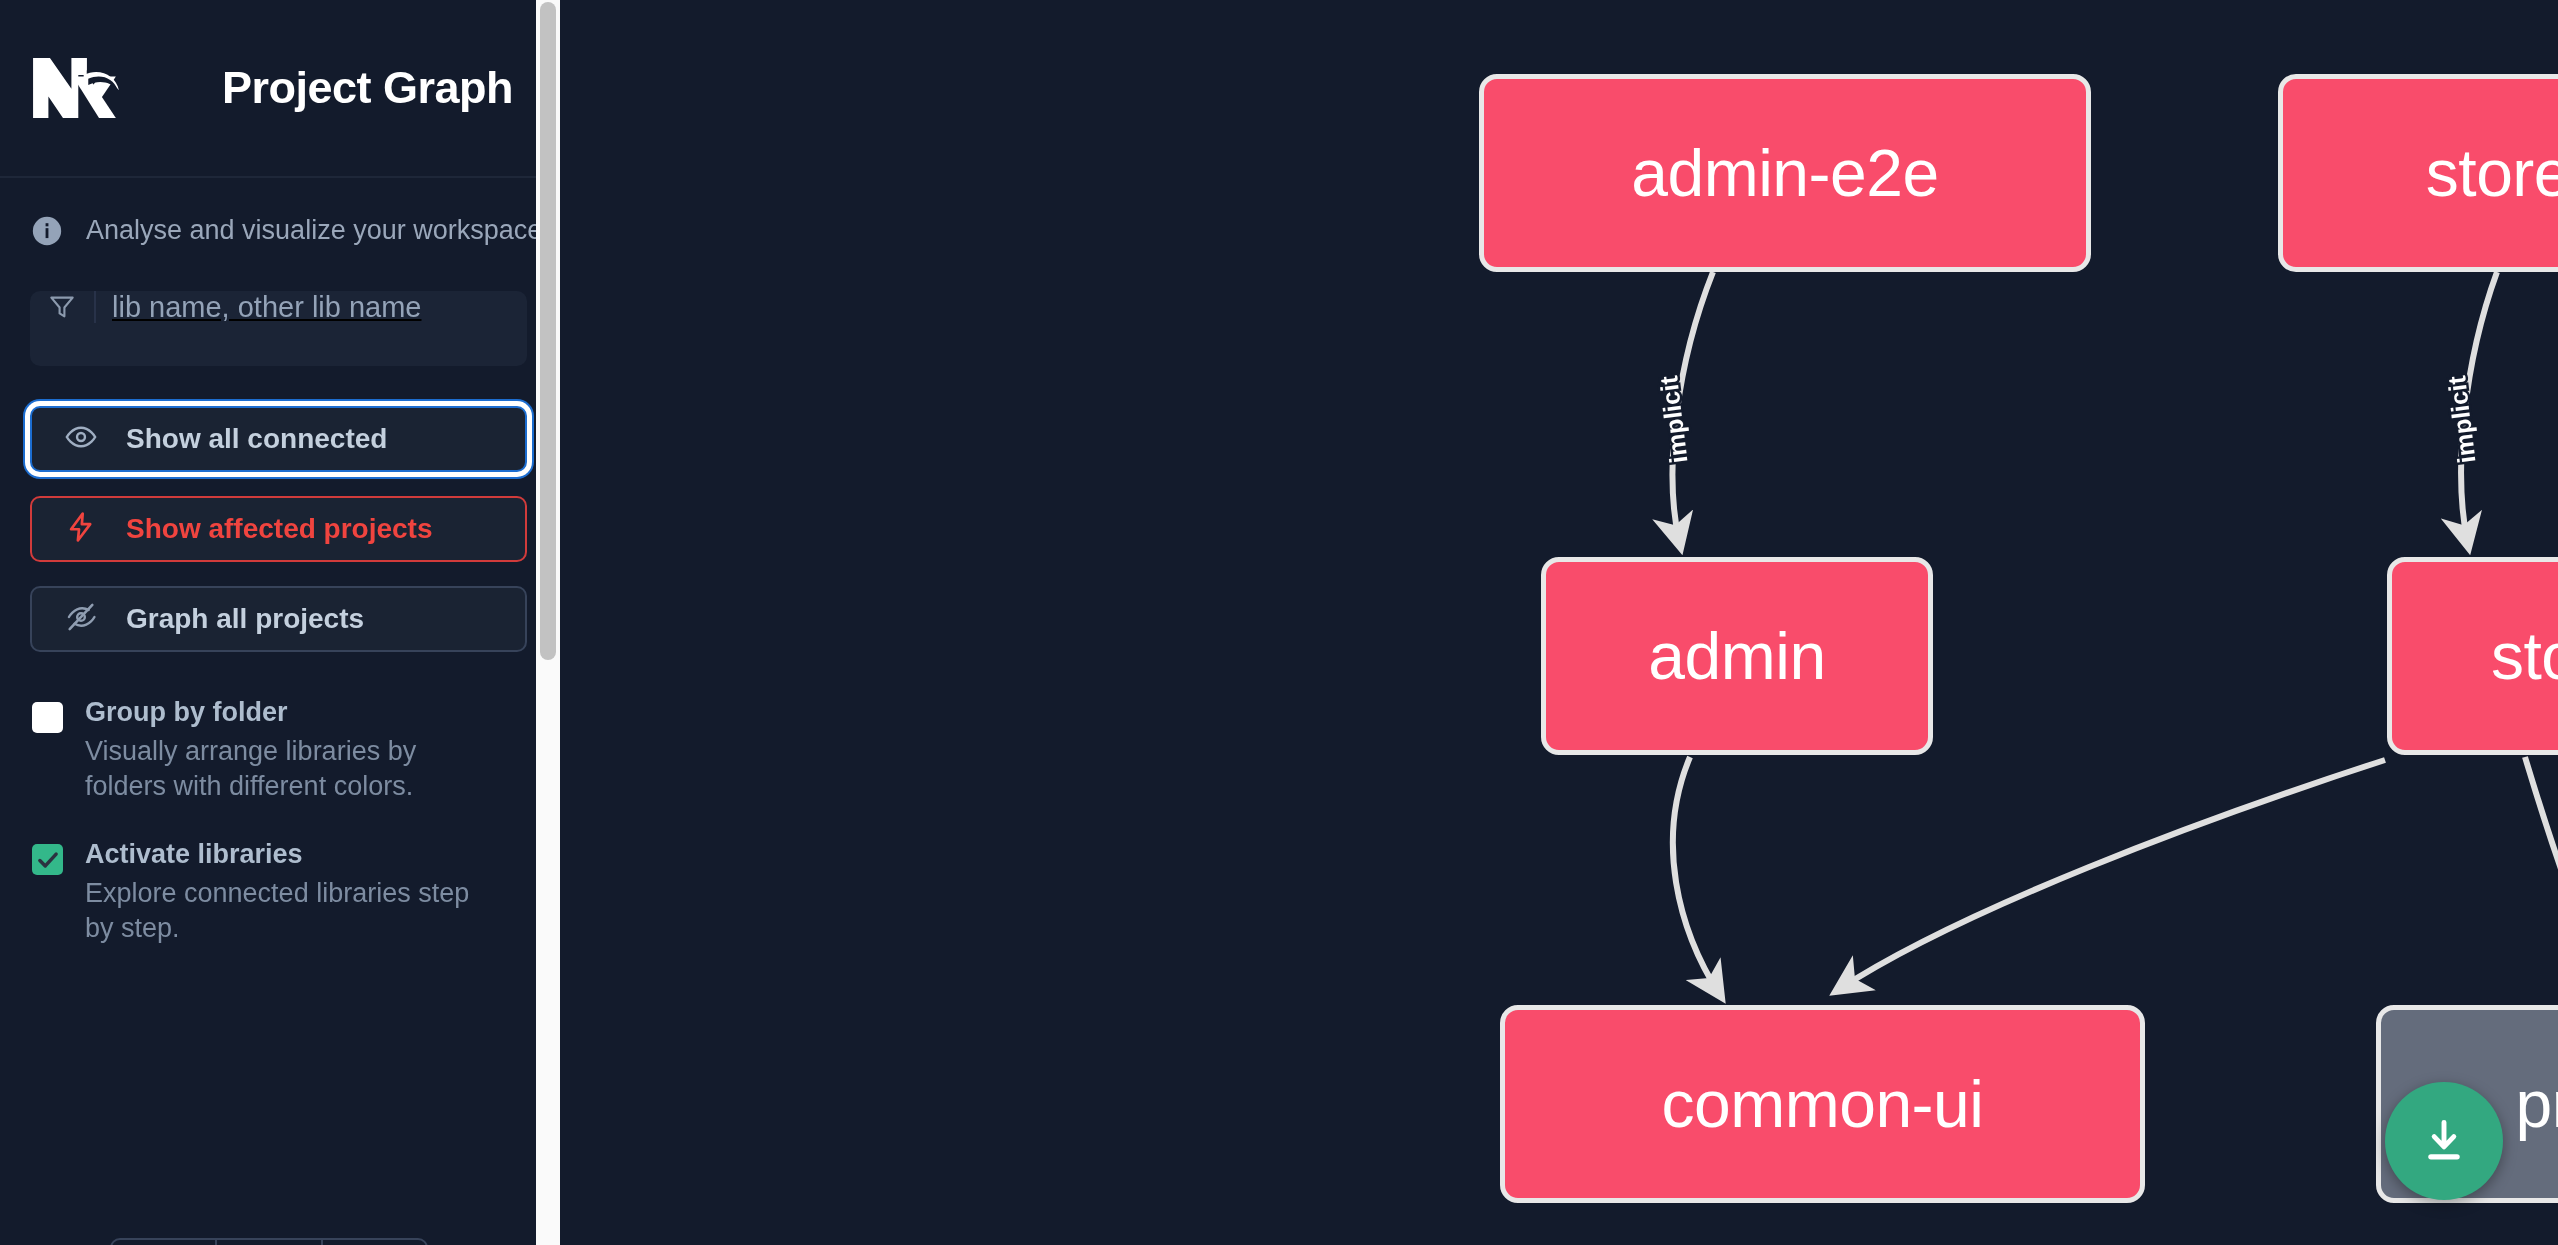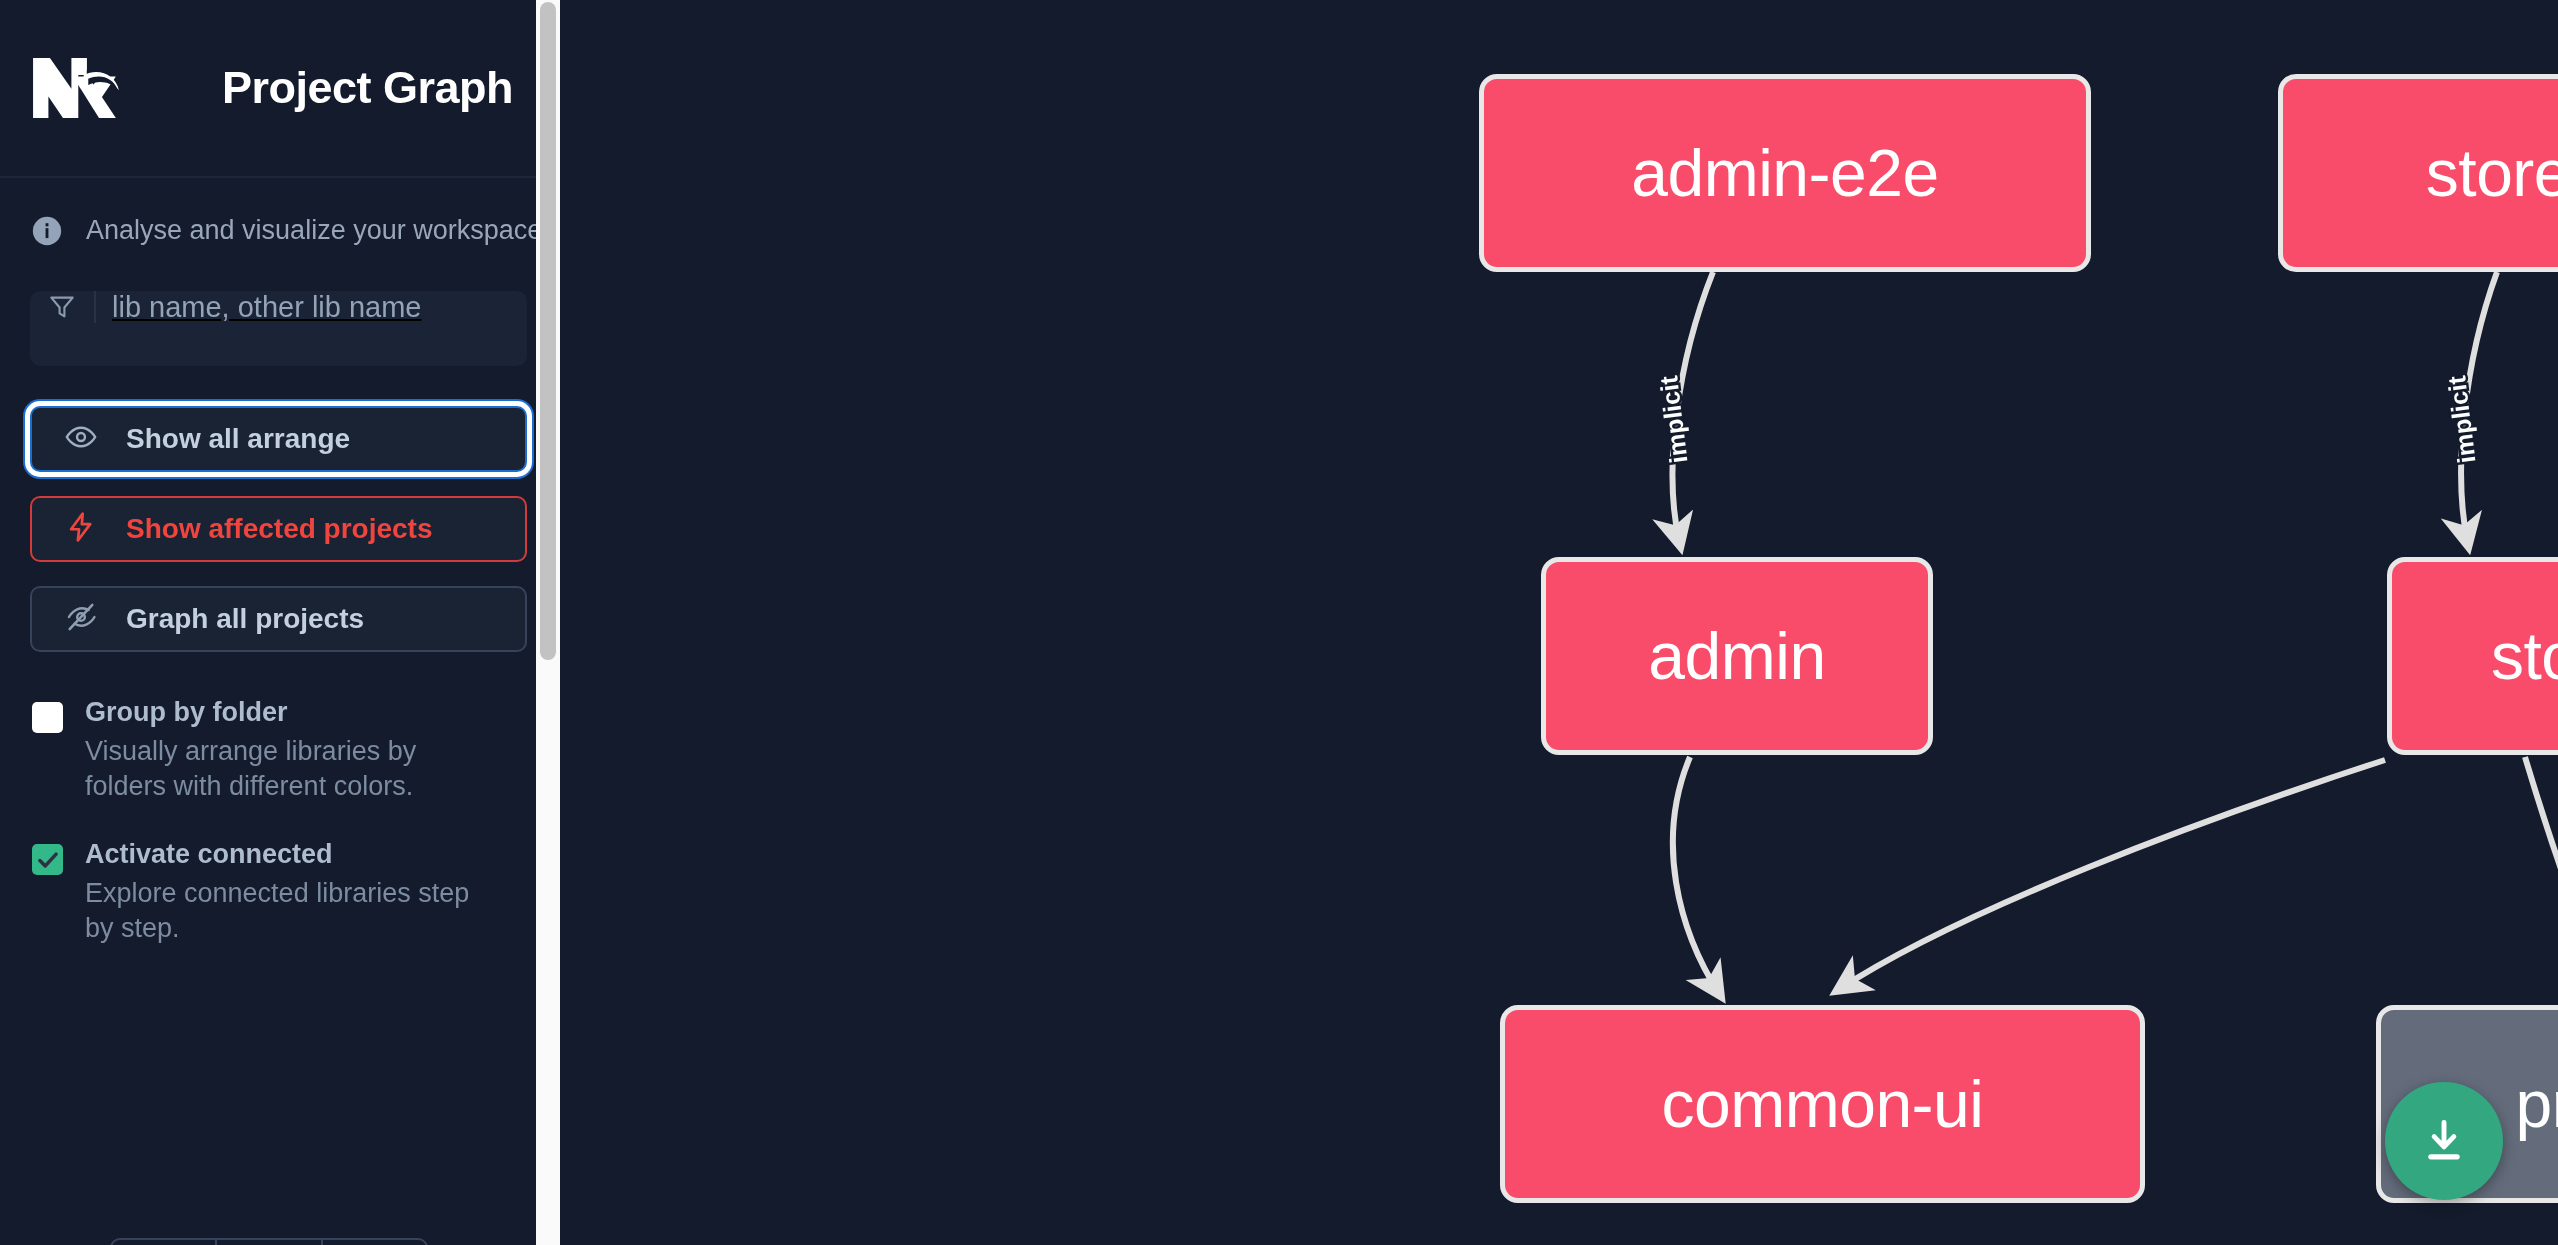--- a/index.html
+++ b/index.html
@@ -227,21 +227,21 @@
 
       <div class="btn-stack">
 
         <div class="gbtn focused">
           <span>
             <svg viewBox="0 0 24 24" width="34" height="34" aria-hidden="true">
               <path d="M2 12s3.6-6.5 10-6.5S22 12 22 12s-3.6 6.5-10 6.5S2 12 2 12z" fill="none" stroke="#9FAEC2" stroke-width="1.7"></path>
               <circle cx="12" cy="12" r="2.8" fill="none" stroke="#9FAEC2" stroke-width="1.7"></circle>
             </svg>
           </span>
-          <span class="glabel">Show all arrange</span>
+          <span class="glabel">Show all connected</span>
         </div>
 
         <div class="gbtn danger">
           <span>
             <svg viewBox="0 0 24 24" width="34" height="34" aria-hidden="true">
               <path d="M13.2 2.5 5 13.6h5.6L9.8 21.5 18.5 10h-5.9z" fill="none" stroke="#F0443F" stroke-width="1.9" stroke-linejoin="round"></path>
             </svg>
           </span>
           <span class="glabel">Show affected projects</span>
         </div>
@@ -267,21 +267,21 @@
         </span>
       </div>
 
       <div class="chk-row" style="margin-top:33px">
         <span class="chk-box on">
           <svg viewBox="0 0 24 24" width="26" height="26" aria-hidden="true">
             <path d="M4.5 12.5l5 5L19.5 6.5" fill="none" stroke="#2B3240" stroke-width="3.2" stroke-linecap="round" stroke-linejoin="round"></path>
           </svg>
         </span>
         <span class="chk-texts">
-          <span class="chk-label">Activate connected</span>
+          <span class="chk-label">Activate libraries</span>
           <div class="chk-desc">Explore connected libraries step by step.</div>
         </span>
       </div>
 
     </div>
 
     <div class="bottom-group">
       <div></div>
       <div></div>
       <div></div>

